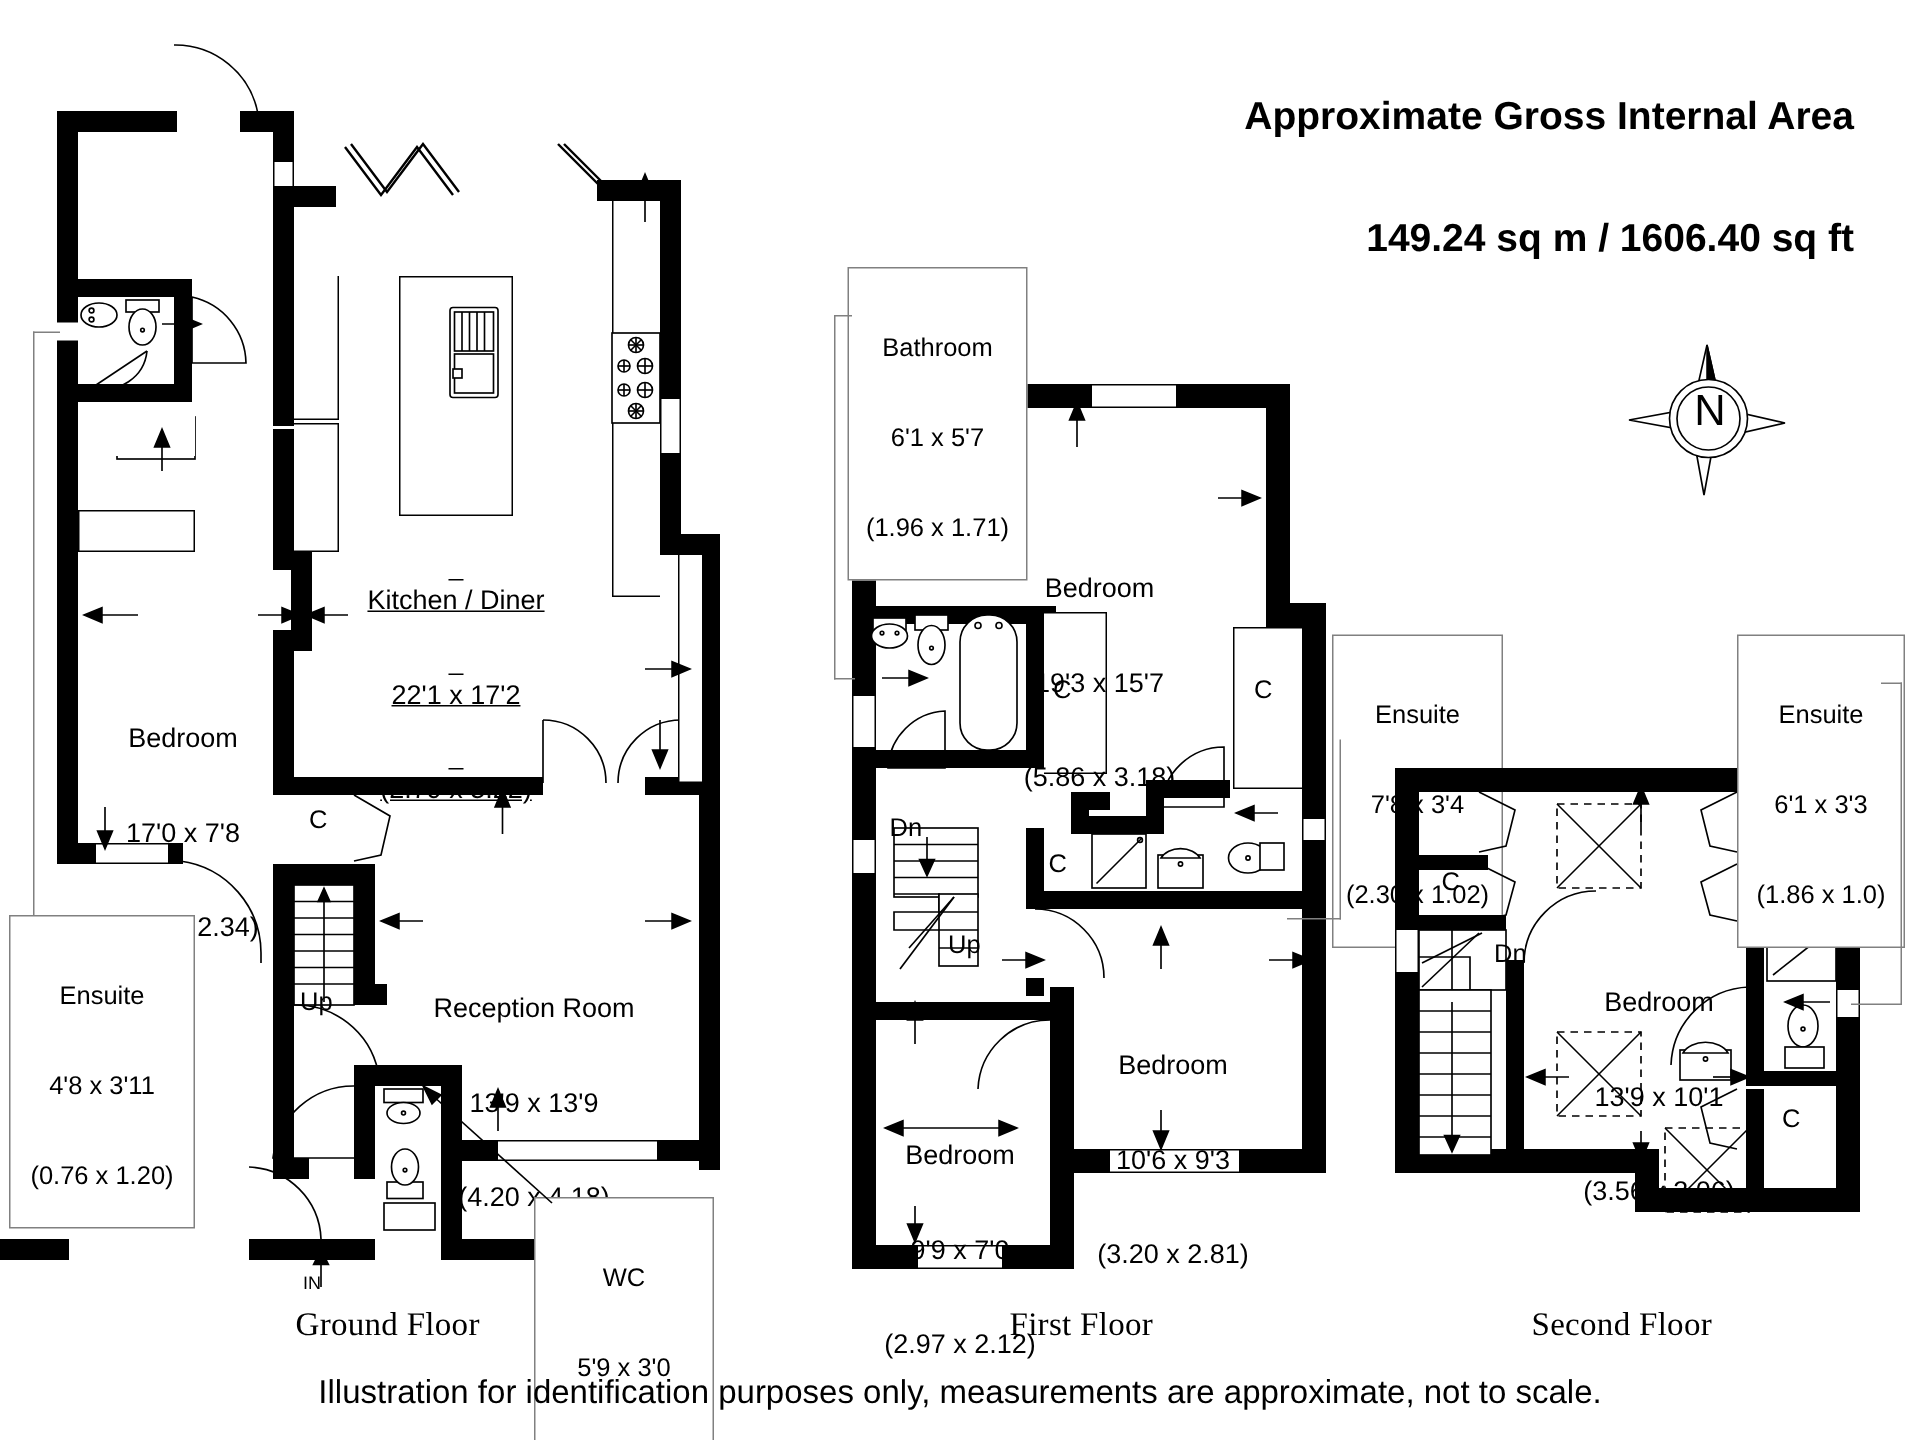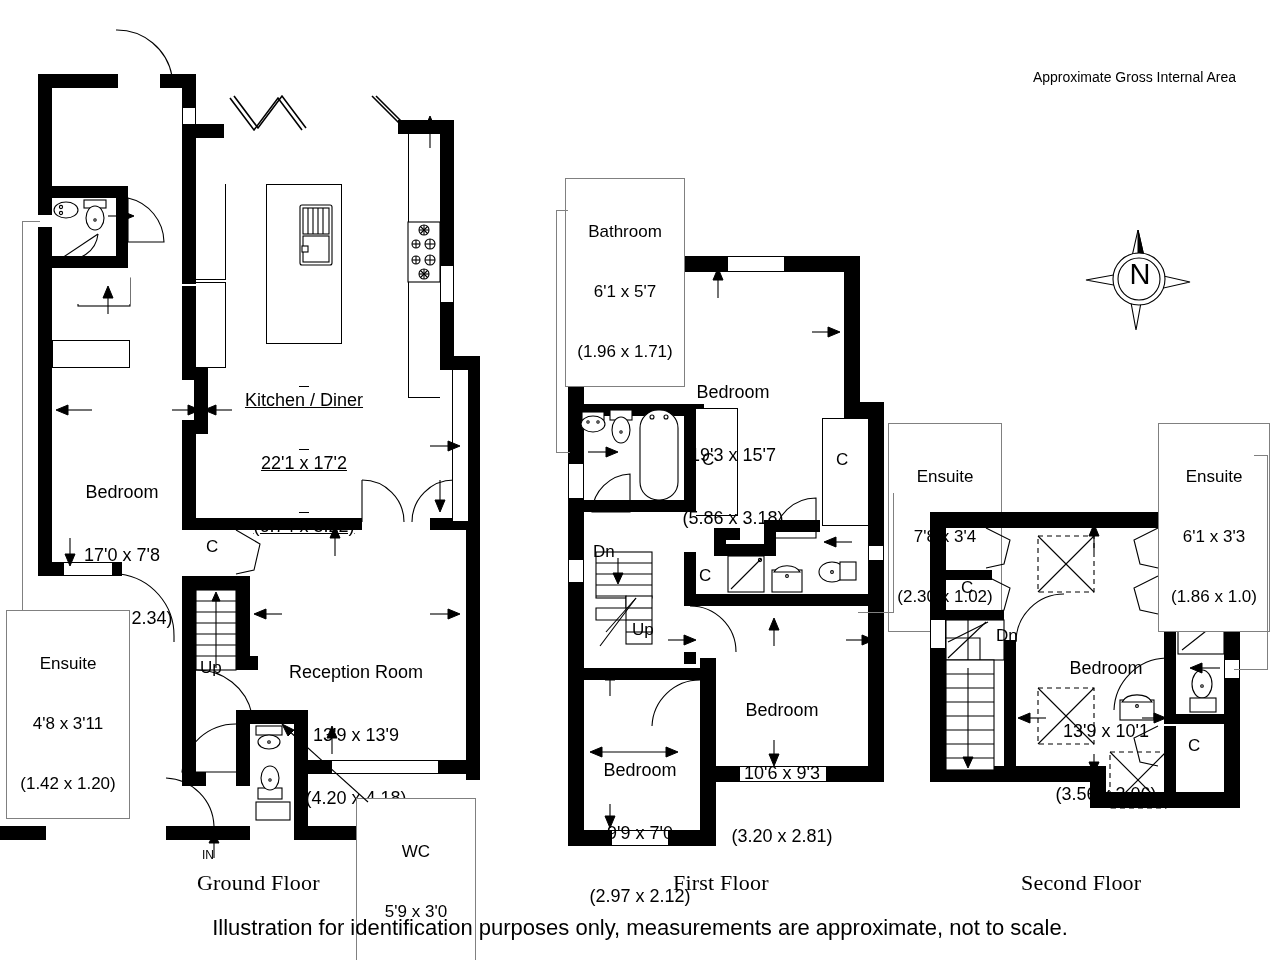--- a/index.html
+++ b/index.html
@@ -3,21 +3,21 @@
 <meta charset="utf-8">
 <title>Floor Plan</title>
 <style>
   html,body{margin:0;padding:0;background:#ffffff;}
   body{width:1280px;height:960px;position:relative;overflow:hidden;
        font-family:"Liberation Sans","DejaVu Sans",sans-serif;color:#000;}
 
   .abs{position:absolute;}
 
   
-  .hdr{position:absolute;right:44px;top:10px;text-align:right;font-size:14px;line-height:27px;white-space:pre;}
+  .hdr{position:absolute;right:44px;top:10px;text-align:right;font-size:26px;line-height:27px;white-space:pre;font-weight:bold;}
   .floor-title{position:absolute;font-size:22px;letter-spacing:.2px;font-family:Liberation Serif, serif;}
   .disclaimer{position:absolute;left:0;right:0;top:915px;text-align:center;font-size:22px;}
 
   .rmlabel{position:absolute;text-align:center;font-size:18px;line-height:21px;white-space:pre;}
   .clabel{position:absolute;font-size:17px;}
 
   
   .callout{position:absolute;border:1px solid #808080;background:#fff;
            text-align:center;font-size:17px;line-height:20px;padding:3px 7px 4px 7px;white-space:pre;}
   .leader{position:absolute;background:#808080;}
@@ -32,20 +32,21 @@
   .ln2{stroke:#000;stroke-width:1.6;fill:none;}
   .fillw{fill:#fff;stroke:#000;stroke-width:1.1;}
   .filld{fill:#000;stroke:#000;stroke-width:1;}
   .dash{stroke:#000;stroke-width:1.1;fill:none;stroke-dasharray:5 4;}
 </style>
 </head>
 <body>
 
 <div class="hdr">
   <div>Approximate Gross Internal Area</div>
+  <div>149.24 sq m / 1606.40 sq ft</div>
 </div>
 
 <svg class="abs" style="left:1078px;top:222px;" width="120" height="110" viewBox="0 0 120 110">
   <polygon class="fillw" points="60,8 70,52 60,58 50,52"></polygon>
   <polygon class="filld" points="60,8 70,52 60,56"></polygon>
   <polygon class="fillw" points="112,60 68,70 62,60 68,50"></polygon>
   <polygon class="fillw" points="8,58 52,50 58,58 52,66"></polygon>
   <polygon class="fillw" points="58,108 50,64 58,58 66,64"></polygon>
   <circle class="fillw" cx="61" cy="57" r="26"></circle>
   <circle class="fillw" cx="61" cy="57" r="21"></circle>
@@ -258,37 +259,37 @@
     <line x1="108" y1="314" x2="108" y2="290"></line>
       <polygon class="filld" points="108,286 103,298 113,298"></polygon>
     <line x1="108" y1="216" x2="130" y2="216"></line>
       <polygon class="filld" points="134,216 122,211 122,221"></polygon>
   </g>
 </svg>
 
 <div class="rmlabel" style="left:224px;top:348px;width:160px;text-decoration:underline;">
   <div>Kitchen / Diner</div>
   <div>22'1 x 17'2</div>
-  <div>(6.74 x 5.22)</div>
+  <div>(2.79 x 5.22)</div>
 </div>
 <div class="rmlabel" style="left:42px;top:440px;width:160px;">
   <div>Bedroom</div>
   <div>17'0 x 7'8</div>
   <div>(5.18 x 2.34)</div>
 </div>
 <div class="rmlabel" style="left:272px;top:620px;width:168px;">
   <div>Reception Room</div>
   <div>13'9 x 13'9</div>
   <div>(4.20 x 4.18)</div>
 </div>
 
 <div class="callout" style="left:6px;top:610px;width:108px;">
   <div>Ensuite</div>
   <div>4'8 x 3'11</div>
-  <div>(1.42 x 1.20)</div>
+  <div>(0.76 x 1.20)</div>
 </div>
 <div class="leader" style="left:22px;top:221px;width:1px;height:389px;"></div>
 <div class="leader" style="left:22px;top:221px;width:18px;height:1px;"></div>
 
 <div class="callout" style="left:356px;top:798px;width:104px;">
   <div>WC</div>
   <div>5'9 x 3'0</div>
   
 </div>
 <svg class="abs" style="left:280px;top:722px;" width="90" height="82">

